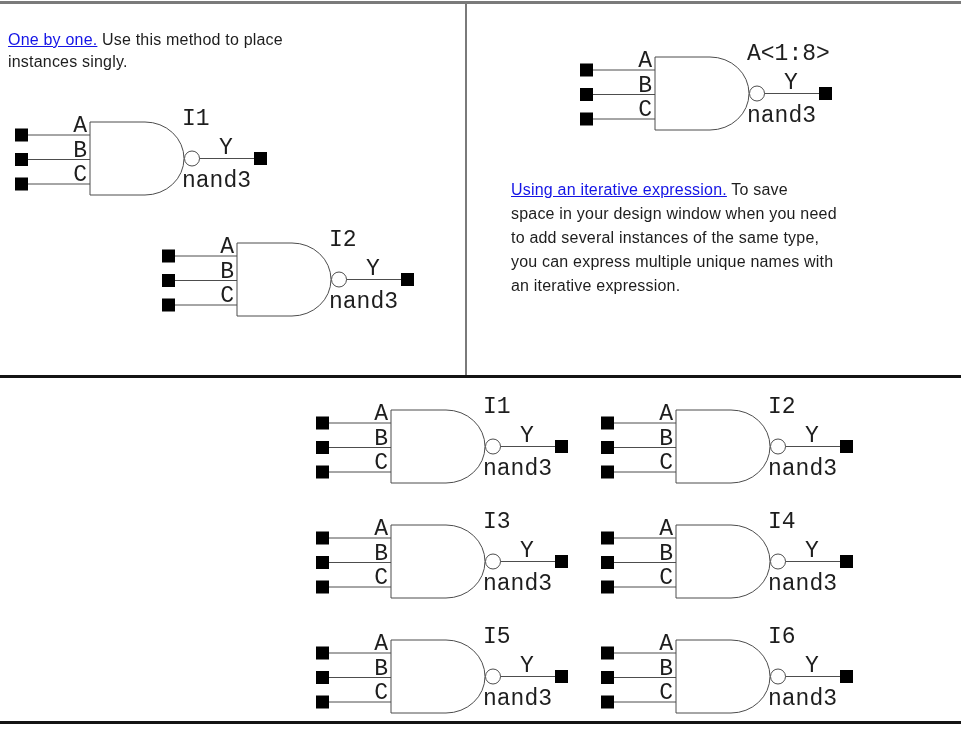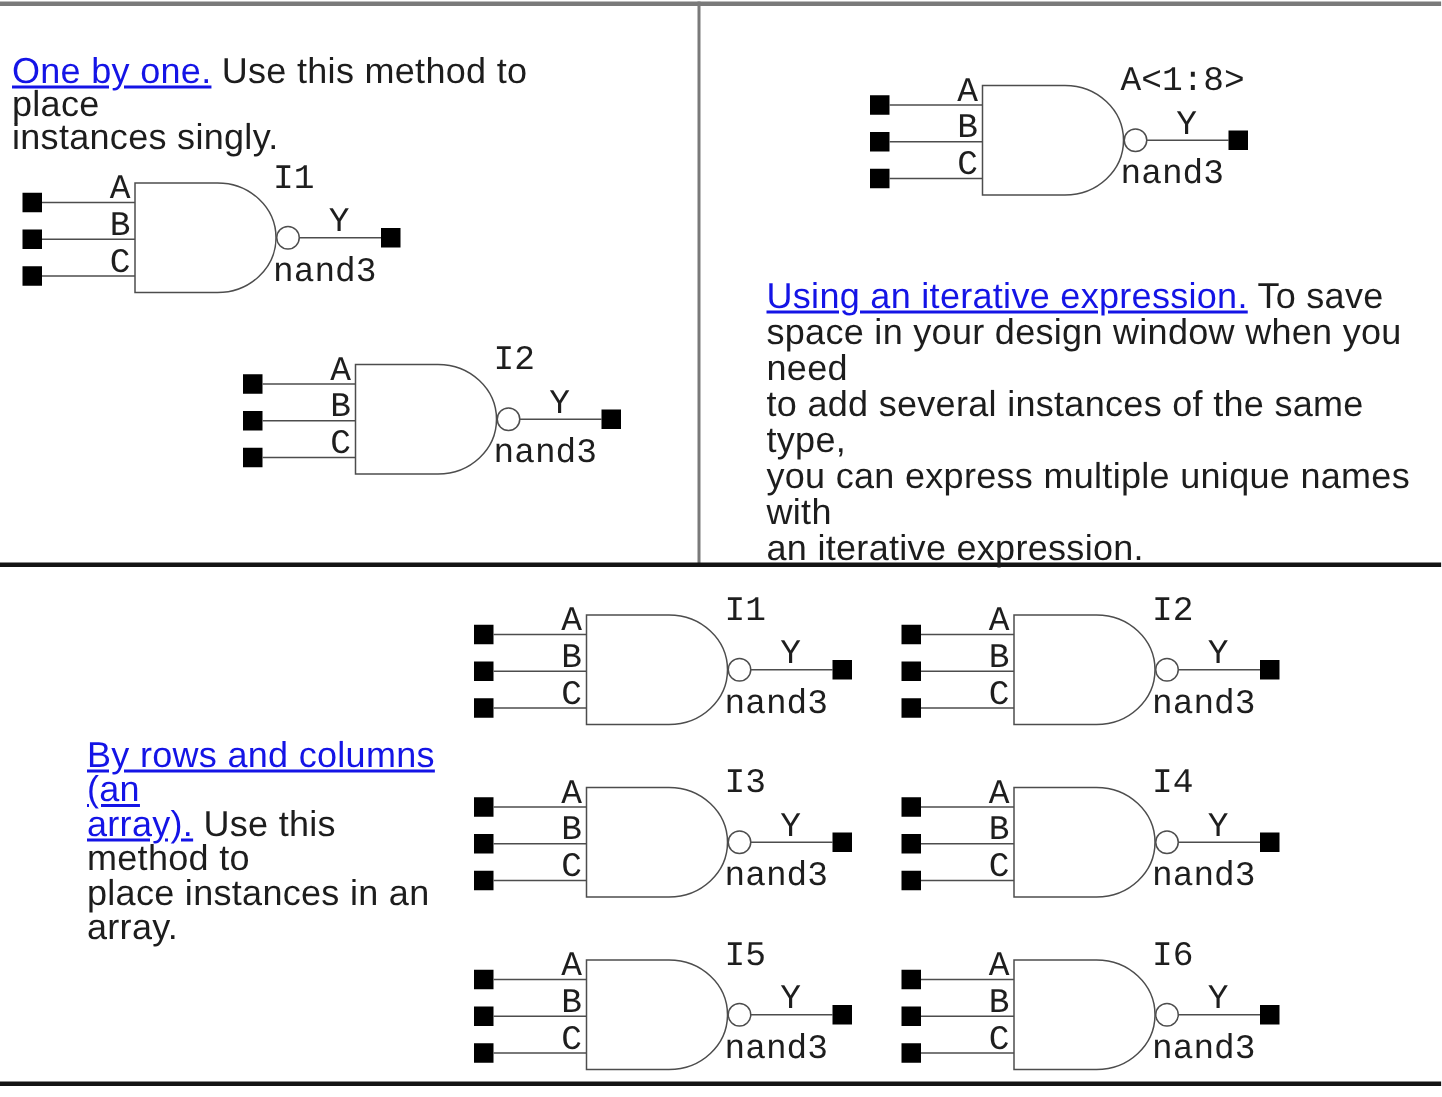--- a/index.html
+++ b/index.html
@@ -8,21 +8,21 @@
     font-family:"Liberation Sans", sans-serif;color:#1d1d1d;
   }
   
   .rule{position:absolute;}
   .rule-top{left:0;top:1px;width:961px;height:3px;background:#7a7a7a;}
   .rule-vert{left:465px;top:1px;width:2px;height:377px;background:#7a7a7a;}
   .rule-mid{left:0;top:375px;width:961px;height:3px;background:#141414;}
   .rule-bottom{left:0;top:721px;width:961px;height:3px;background:#141414;}
   
   .textblock{
-    position:absolute;font-size:24px;letter-spacing:0.2px;
+    position:absolute;font-size:16px;letter-spacing:0.2px;
     white-space:pre-line;color:#1d1d1d;
   }
   .tb-one{left:8px;top:13px;width:378px;line-height:22px;}
   .tb-iter{left:511px;top:162px;width:448px;line-height:24px;}
   .tb-array{left:58px;top:468px;width:252px;line-height:23px;}
   a.doclink{color:#1414e6;text-decoration:underline;cursor:pointer;}
   
   .gates-layer{position:absolute;left:0;top:0;width:961px;height:731px;}
   svg.gate{position:absolute;overflow:visible;}
   svg.gate line, svg.gate path, svg.gate circle{
@@ -214,18 +214,14 @@
 
   <p class="textblock tb-one"><a class="doclink" href="#">One by one.</a><span> Use this method to place
 instances singly.</span></p>
 
   <p class="textblock tb-iter"><a class="doclink" href="#">Using an iterative expression.</a><span> To save
 space in your design window when you need
 to add several instances of the same type,
 you can express multiple unique names with
 an iterative expression.</span></p>
 
-  <p class="textblock tb-array"><a class="doclink" href="#">By rows and columns (an
-array).</a><span> Use this method to
-place instances in an
-array.</span></p>
 
 </div>
 
 </body></html>

